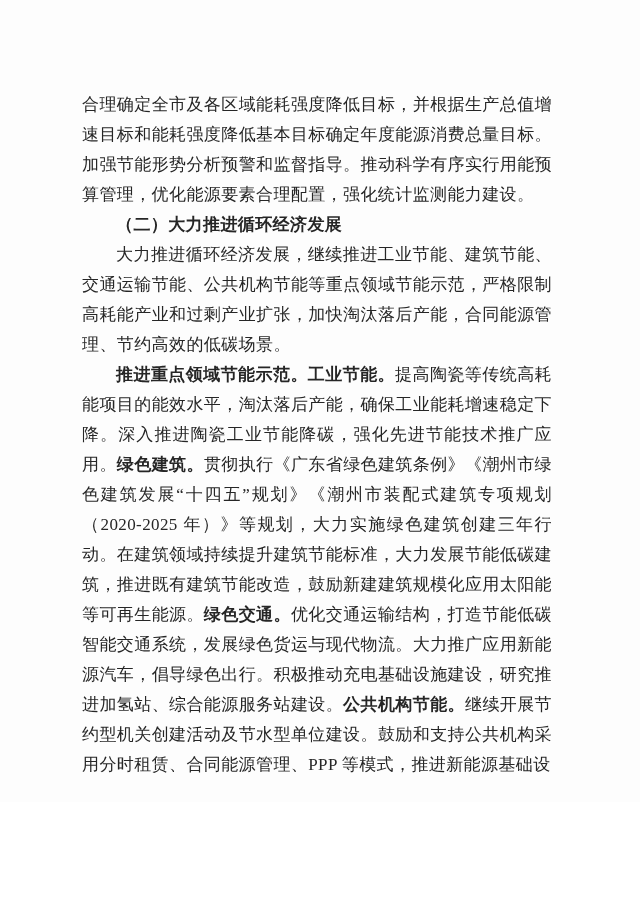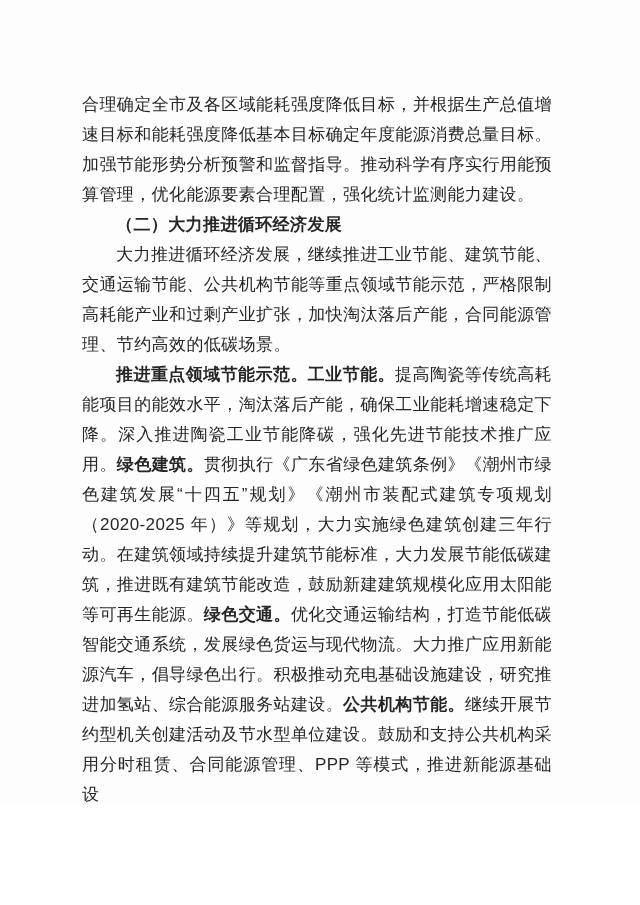--- a/index.html
+++ b/index.html
@@ -5,21 +5,21 @@
   html, body {
     margin: 0;
     padding: 0;
     background: #ffffff;
   }
   .page {
     position: relative;
     width: 640px;
     height: 802px;
     background: #fdfdfd;
-    font-family: Liberation Sans, sans-serif;
+    font-family: Liberation Serif, serif;
     color: #262626;
     overflow: hidden;
   }
   .doc-body {
     position: absolute;
     top: 90px;
     left: 82px;
     width: 470px;
     font-size: 17px;
     line-height: 30px;

